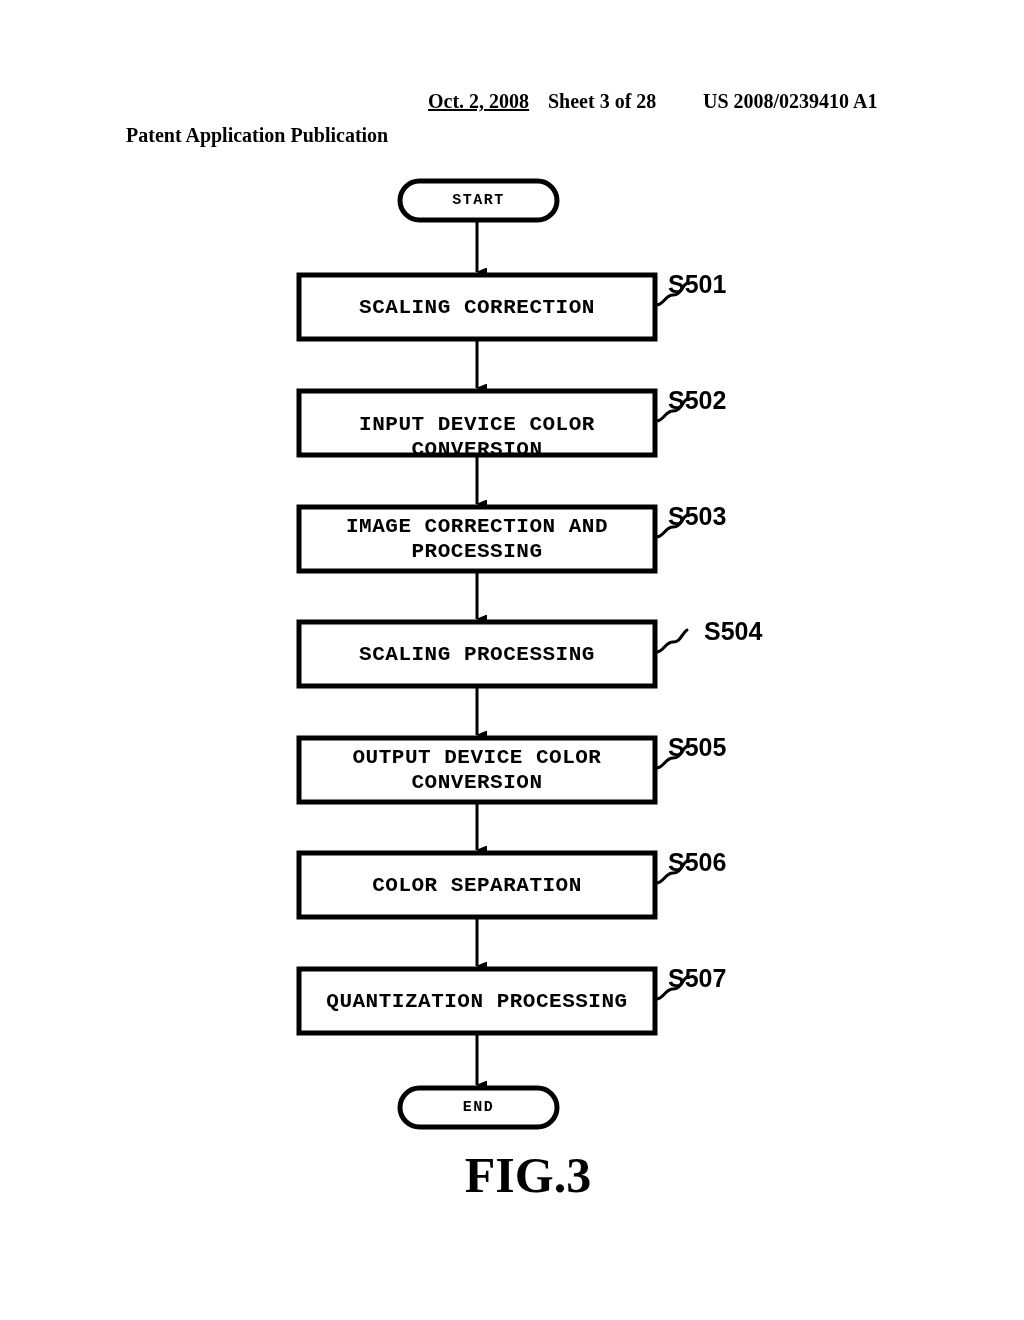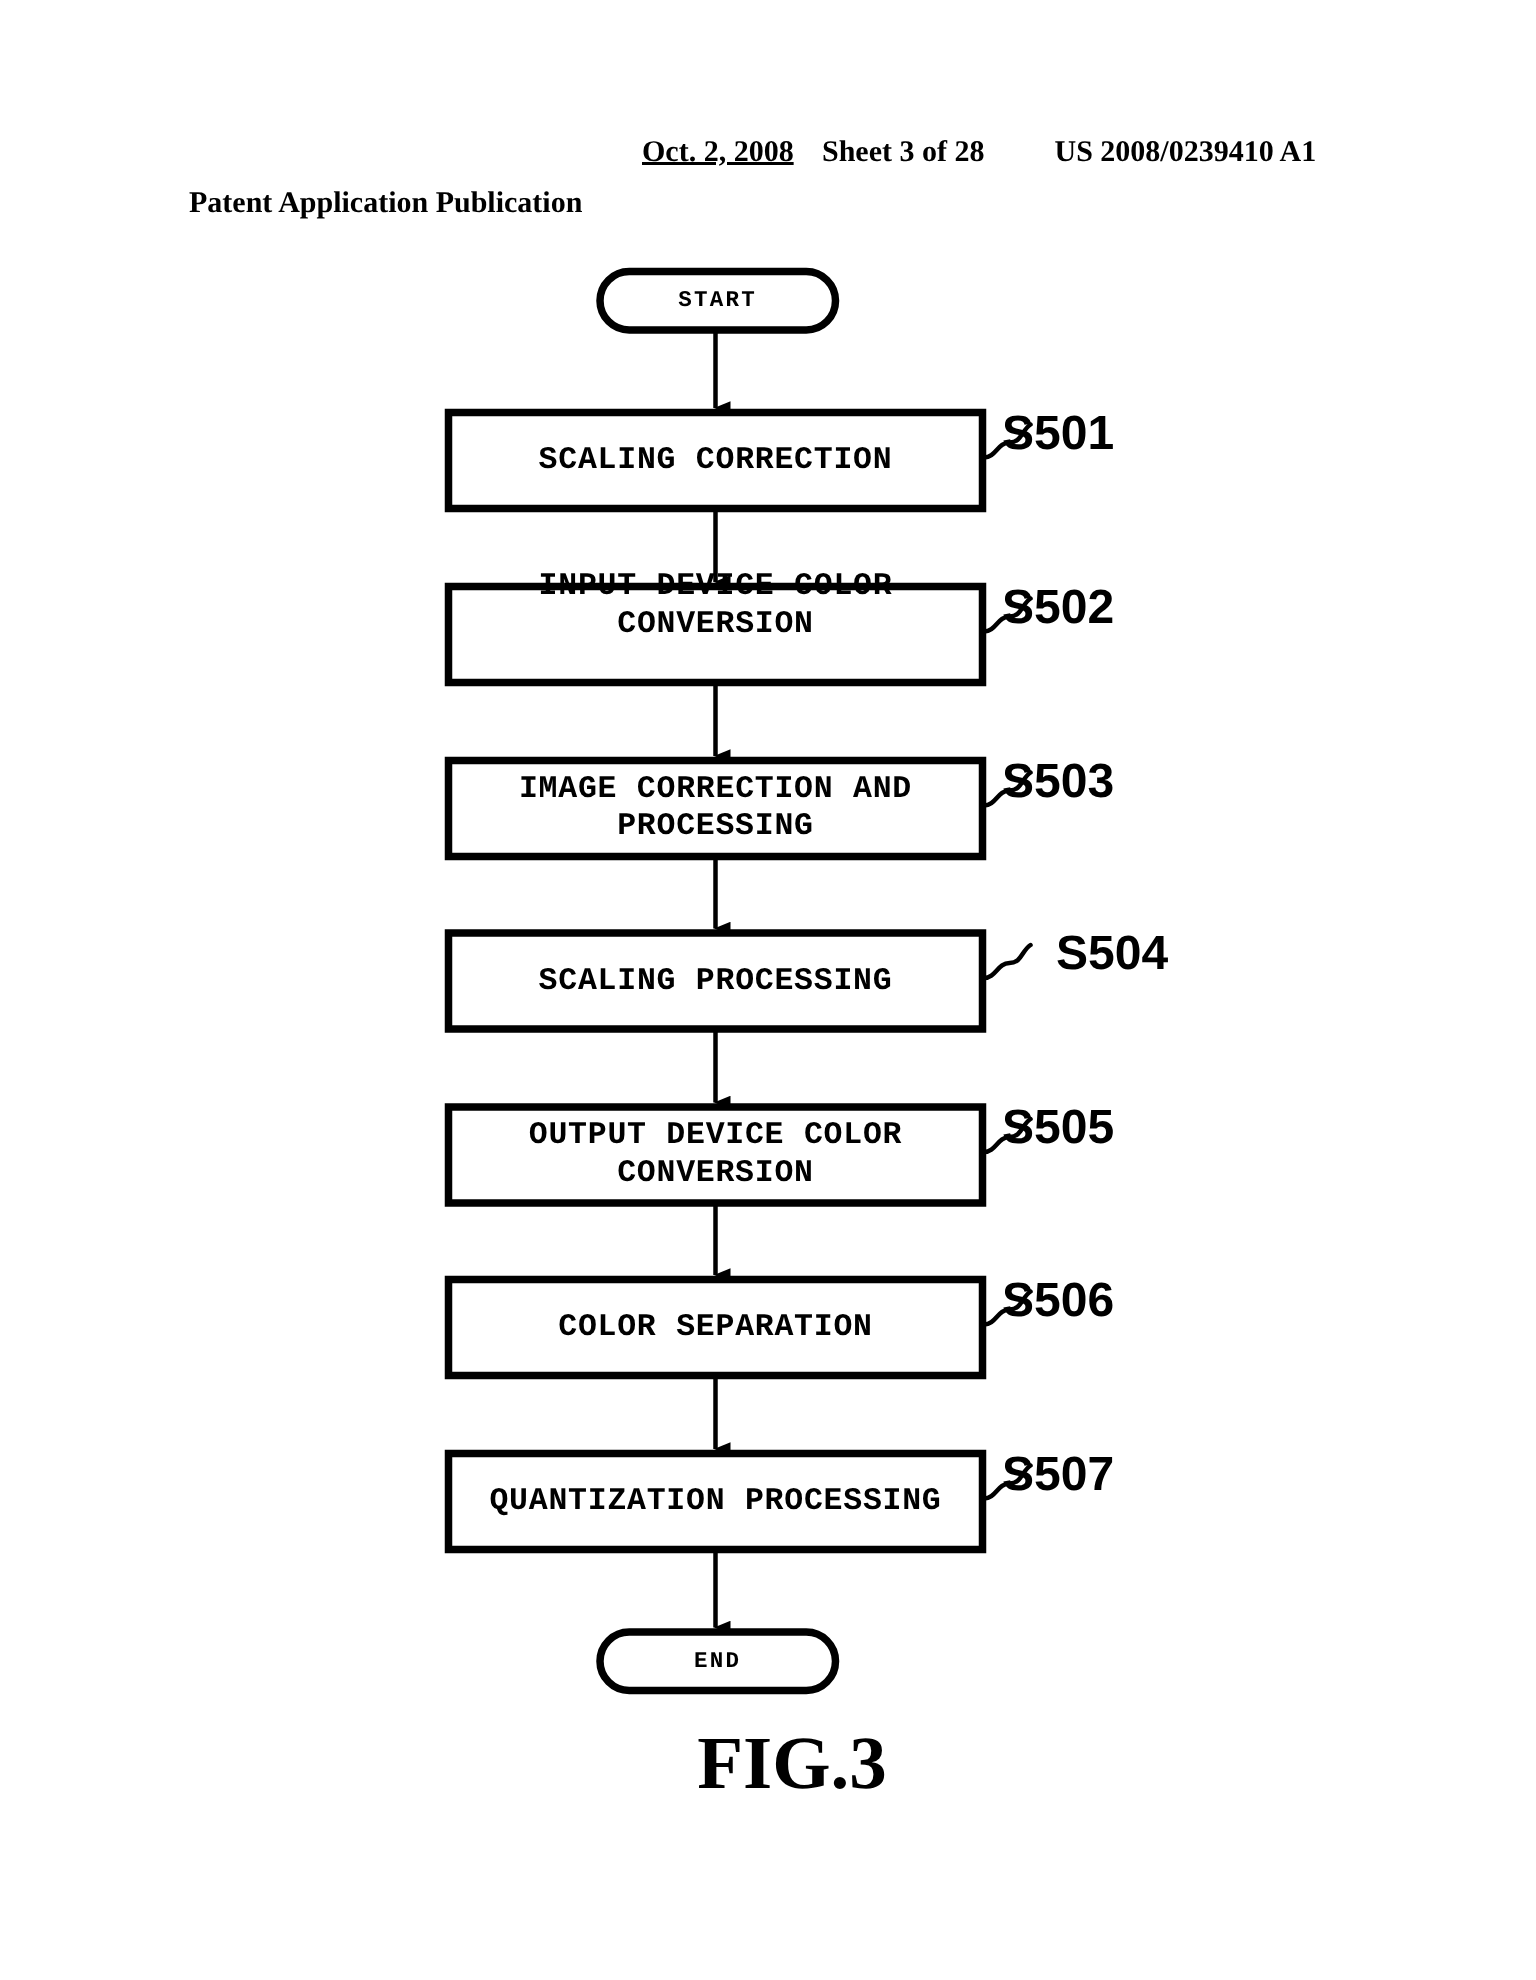--- a/index.html
+++ b/index.html
@@ -70,21 +70,21 @@
     color: #000;
   }
   .terminal-label {
     font-size: 15px;
     letter-spacing: 1.5px;
   }
   .step-id {
     position: absolute;
     font-family: "Liberation Sans", sans-serif;
     font-weight: bold;
-    font-size: 32px;
+    font-size: 25px;
     letter-spacing: 0px;
     color: #000;
     white-space: nowrap;
   }
 
   
   #figure-caption {
     position: absolute;
     top: 1146px;
     left: 16px;
@@ -144,21 +144,21 @@
     <path d="M 656,768 C 664,768 665,758 673,758 C 681,758 681,750 687,746" fill="none" stroke="#000" stroke-width="3" stroke-linecap="round"></path>
     <path d="M 656,883 C 664,883 665,873 673,873 C 681,873 681,865 687,861" fill="none" stroke="#000" stroke-width="3" stroke-linecap="round"></path>
     <path d="M 656,999 C 664,999 665,989 673,989 C 681,989 681,981 687,977" fill="none" stroke="#000" stroke-width="3" stroke-linecap="round"></path>
   </svg>
 
   <div class="node-label terminal-label" style="left:400px; top:181px; width:157px; height:39px;">START</div>
 
   <div class="node-label terminal-label" style="left:400px; top:1088px; width:157px; height:39px;">END</div>
 
   <div class="node-label" style="left:299px; top:275px; width:356px; height:64px;">SCALING CORRECTION</div>
-  <div class="node-label" style="left:299px; top:372px; width:356px; height:64px;">INPUT DEVICE COLOR
+  <div class="node-label" style="left:299px; top:405px; width:356px; height:64px;">INPUT DEVICE COLOR
 CONVERSION</div>
   <div class="node-label" style="left:299px; top:622px; width:356px; height:64px;">SCALING PROCESSING</div>
   <div class="node-label" style="left:299px; top:507px; width:356px; height:64px;">IMAGE CORRECTION AND
 PROCESSING</div>
   <div class="node-label" style="left:299px; top:738px; width:356px; height:64px;">OUTPUT DEVICE COLOR
 CONVERSION</div>
   <div class="node-label" style="left:299px; top:853px; width:356px; height:64px;">COLOR SEPARATION</div>
   <div class="node-label" style="left:299px; top:969px; width:356px; height:64px;">QUANTIZATION PROCESSING</div>
 
   <div class="step-id" style="left:668px; top:270px;">S501</div>

